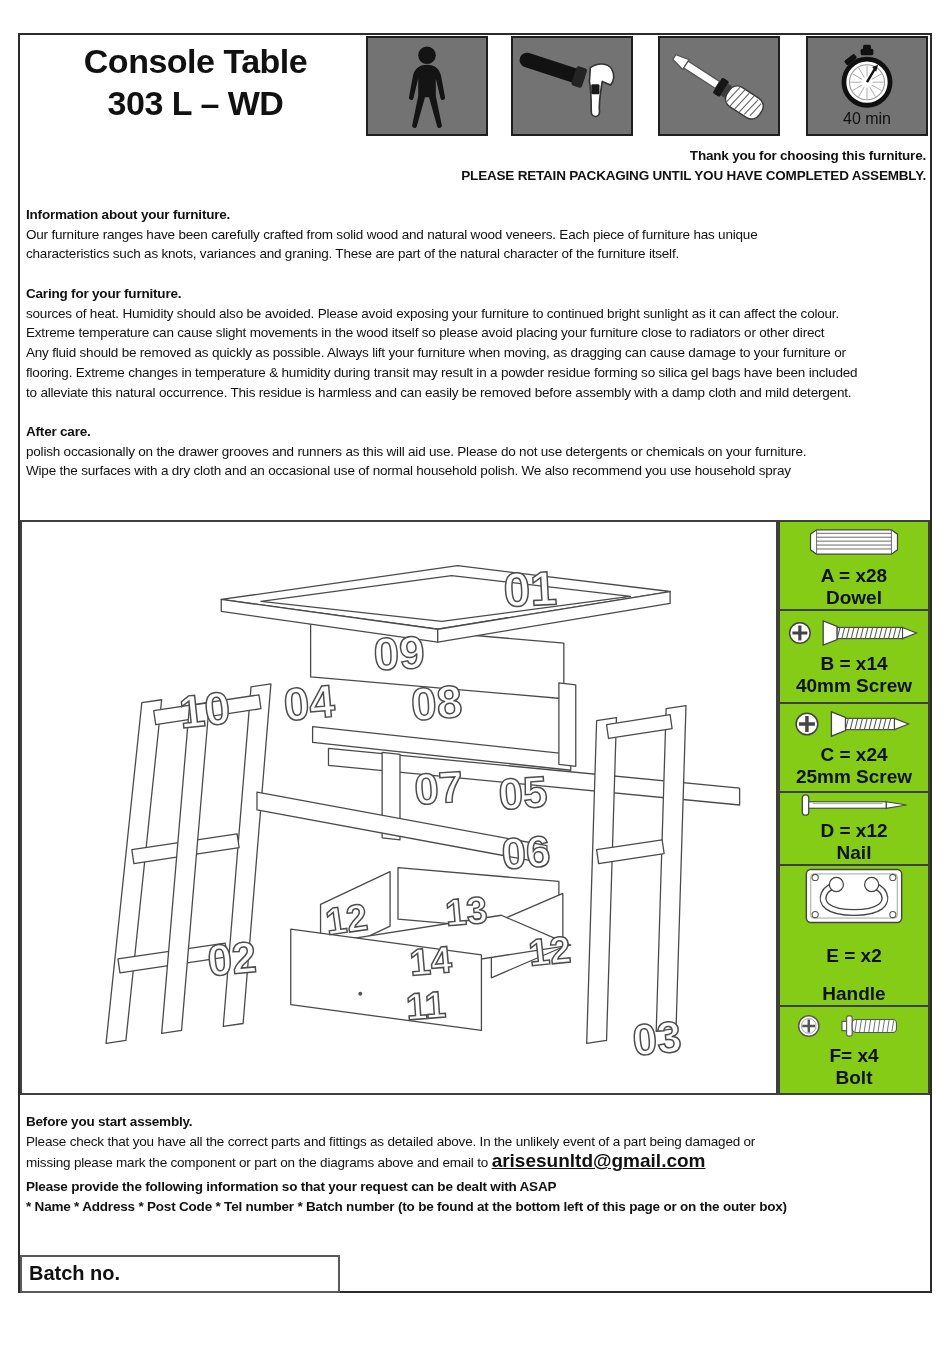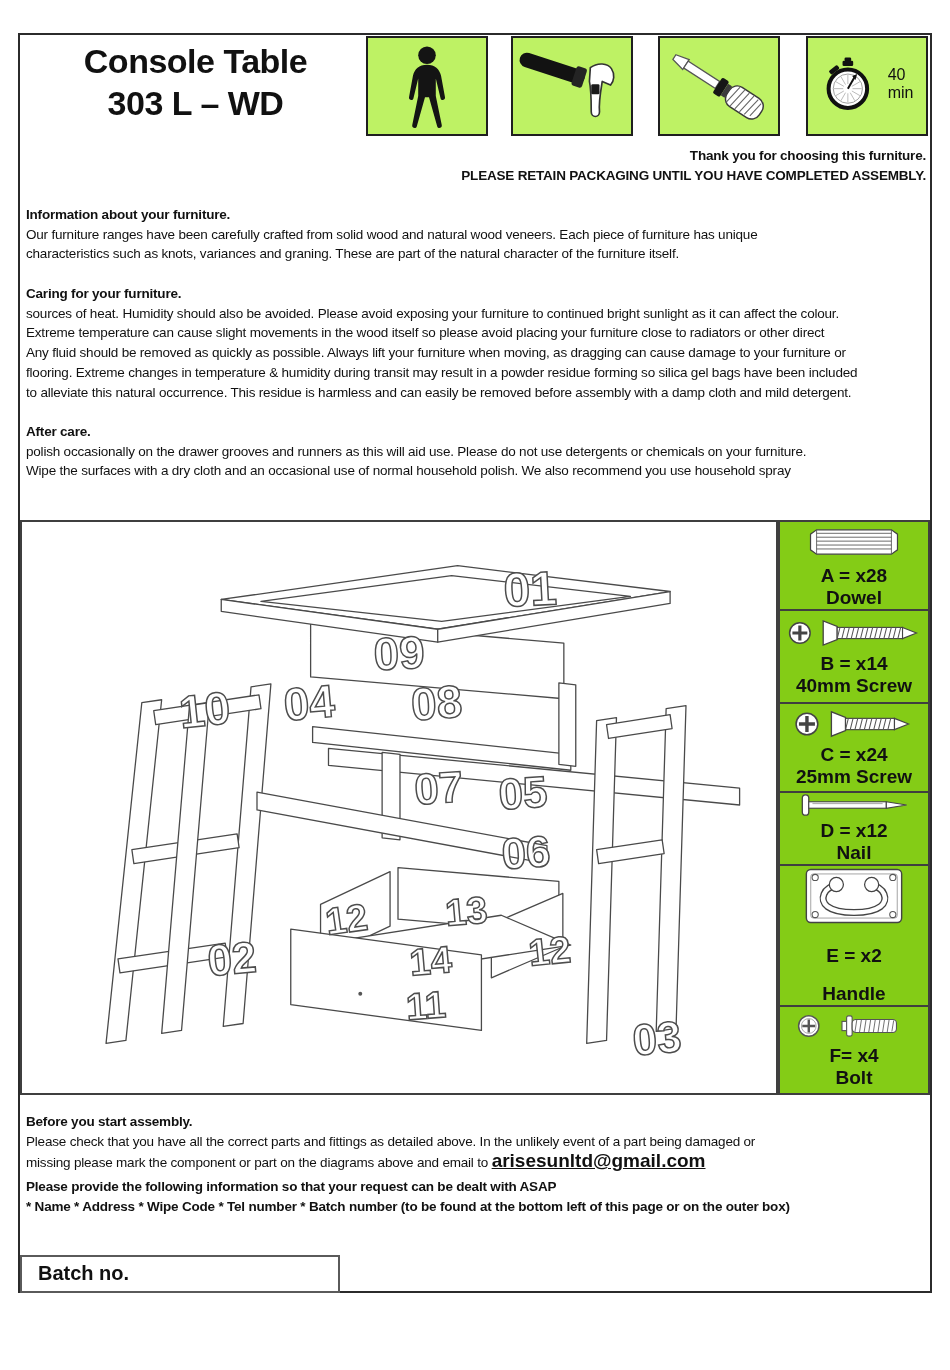--- a/index.html
+++ b/index.html
@@ -5,21 +5,21 @@
   html,body{margin:0;padding:0;background:#fff;}
   .page{position:relative;width:950px;height:1317px;background:#fff;
         font-family:"Liberation Sans",sans-serif;color:#111;overflow:hidden;}
   .page-border{position:absolute;left:18px;top:33px;width:910px;height:1256px;
         border:2px solid #2b2b2b;}
   
   .title{position:absolute;left:28px;top:40px;width:335px;text-align:center;
         font-weight:bold;font-size:34px;line-height:42px;letter-spacing:-0.5px;}
   
   .tool-box{position:absolute;top:36px;width:122px;height:100px;border:2px solid #1f1f1f;
-        background:#bef264;box-sizing:border-box;display:flex;flex-direction:row;
+        background:#737373;box-sizing:border-box;display:flex;flex-direction:column;
         align-items:center;justify-content:center;}
   .time-label{font-size:16px;line-height:18px;margin-top:-4px;}
   
   .tblock{position:absolute;left:26px;width:900px;font-size:13.5px;line-height:19.7px;
         letter-spacing:-0.2px;}
   .tblock div{white-space:nowrap;}
   .b{font-weight:bold;}
   
   .diagram-box{position:absolute;left:20px;top:520px;width:758px;height:575px;
         border:2px solid #3f3f3f;box-sizing:border-box;background:#fff;}
@@ -29,21 +29,21 @@
         align-items:center;justify-content:center;text-align:center;}
   .hw-cell:last-child{border-bottom:none;}
   .hw-qty,.hw-name{font-weight:bold;font-size:19px;line-height:22px;}
   .hw-icon{margin-bottom:3px;}
   
   .email{font-size:19px;font-weight:bold;text-decoration:underline;letter-spacing:0;margin-top:9px;}
   .line2{height:26px;}
   
   .batch-box{position:absolute;left:20px;top:1255px;width:320px;height:38px;
         border:2px solid #5a5a5a;box-sizing:border-box;background:#fff;
-        font-size:20px;font-weight:bold;line-height:33px;padding-left:16px;}
+        font-size:20px;font-weight:bold;line-height:33px;padding-left:7px;}
 </style>
 </head>
 <body>
 
 <div class="page">
   <div class="page-border"></div>
 
   <div class="title">
     <div>Console Table</div>
     <div>303 L – WD</div>
@@ -271,19 +271,19 @@
       <div class="hw-qty">F= x4</div>
       <div class="hw-name">Bolt</div>
     </div>
   </div>
 
   <div class="tblock" style="top:1112px;">
     <div class="b">Before you start assembly.</div>
     <div>Please check that you have all the correct parts and fittings as detailed above. In the unlikely event of a part being damaged or</div>
     <div class="line2"><span>missing please mark  the component or part on the diagrams above and email to </span><span class="email">arisesunltd@gmail.com</span></div>
     <div class="b">Please provide the following information so that your request can be dealt with ASAP</div>
-    <div class="b">* Name * Address * Wipe Code * Tel number * Batch number (to be found at the bottom left of this page or on the outer box)</div>
+    <div class="b">* Name * Address * Post Code * Tel number * Batch number (to be found at the bottom left of this page or on the outer box)</div>
   </div>
 
   <div class="batch-box">
     <span>Batch no.</span>
   </div>
 </div>
 
 </body></html>

